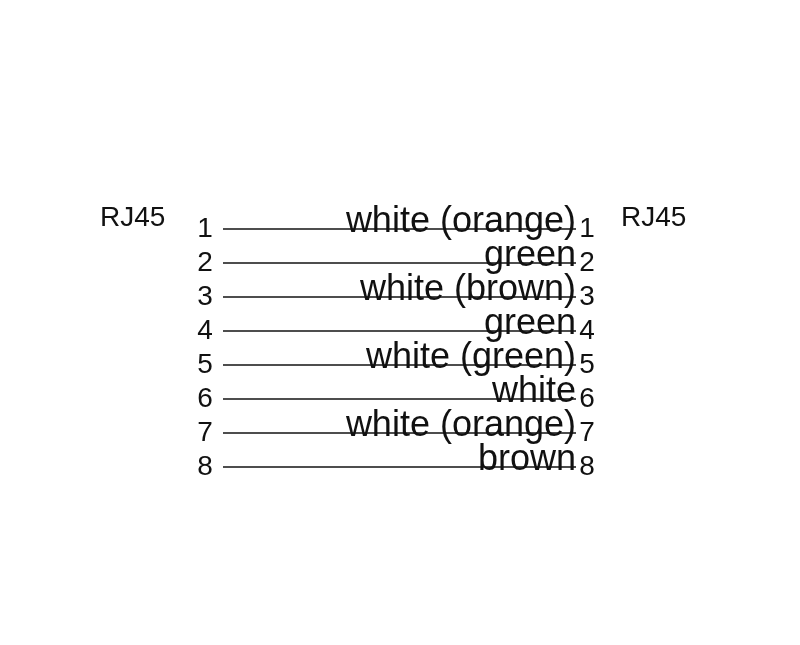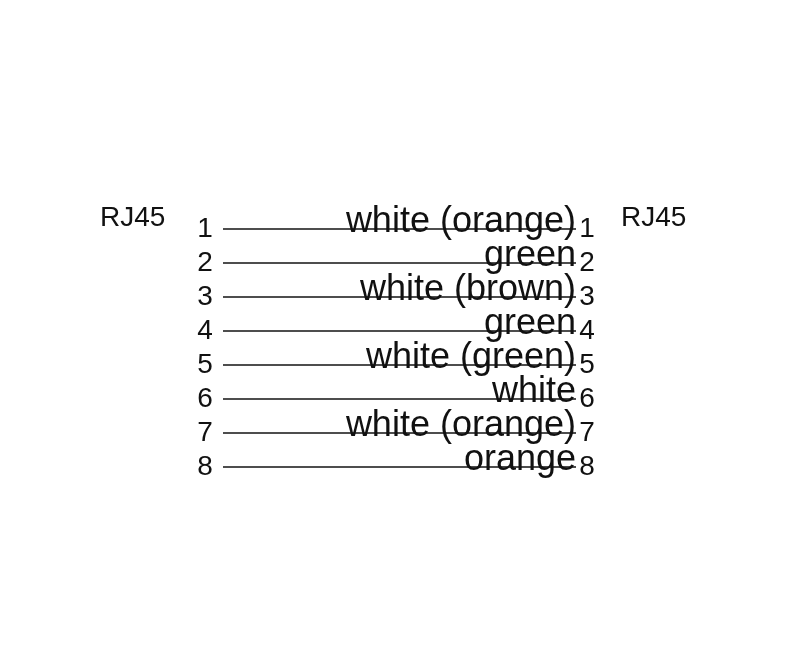--- a/index.html
+++ b/index.html
@@ -103,17 +103,17 @@
   </div>
       <div class="wire-row" style="top: 417px;">
     <div class="pin left">7</div>
     <div class="wire-line"></div>
     <div class="wire-label">white (orange)</div>
     <div class="pin right">7</div>
   </div>
       <div class="wire-row" style="top: 451px;">
     <div class="pin left">8</div>
     <div class="wire-line"></div>
-    <div class="wire-label">orange</div>
+    <div class="wire-label">brown</div>
     <div class="pin right">8</div>
   </div>
     </div>
 </div>
 
 </body></html>

